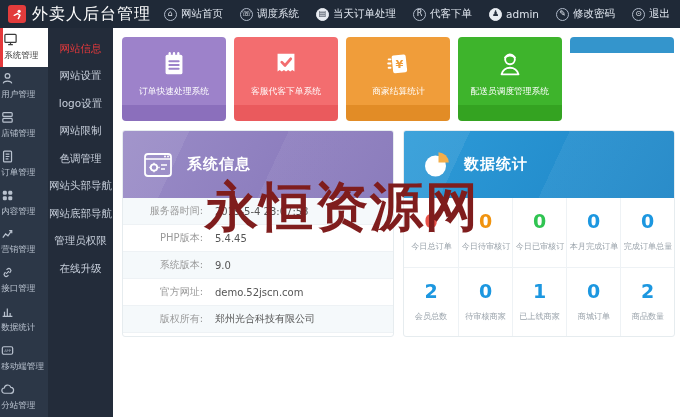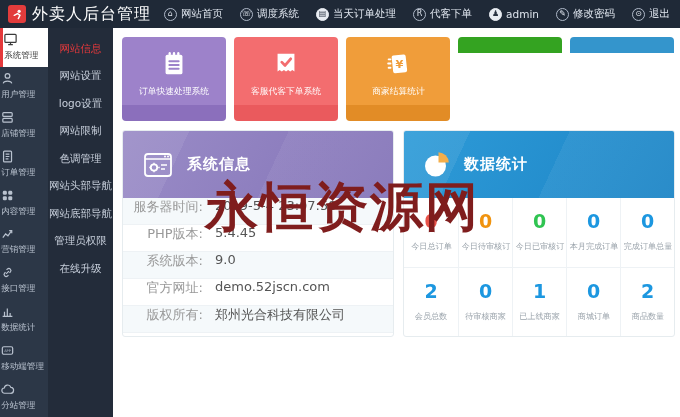--- a/index.html
+++ b/index.html
@@ -54,21 +54,21 @@
   .panels { display:flex; gap:9px; margin-top:9px; }
   .panel { width:272px; border:1px solid #e6ecef; border-radius:3px; overflow:hidden; background:#fff; }
   .panel-head { height:67px; display:flex; align-items:center; padding-left:18px; position:relative; }
   .panel-head.purple { background:linear-gradient(120deg,#9a8cc7 0%,#8474b8 100%); }
   .panel-head.blue { background:linear-gradient(120deg,#2e9bd8 0%,#1d85c6 100%); }
   .panel-head::after { content:""; position:absolute; inset:0;
     background:linear-gradient(115deg, rgba(255,255,255,.08) 22%, transparent 22%, transparent 55%, rgba(255,255,255,.06) 55%); }
   .panel-title { color:#fff; font-size:15px; font-weight:bold; margin-left:12px; letter-spacing:1px; }
   .panel-head svg { flex:none; }
 
-  .info-row { height:27px; display:flex; align-items:flex-start; font-size:13px; border-bottom:1px solid #eef2f5; }
+  .info-row { height:27px; display:flex; align-items:center; font-size:10px; border-bottom:1px solid #eef2f5; }
   .info-row:nth-child(odd) { background:#f5f9fb; }
   .info-label { width:92px; text-align:right; color:#999; padding-right:12px; white-space:nowrap; }
   .info-value { color:#555; }
 
   .stats { display:grid; grid-template-columns:repeat(5,1fr); }
   .stat { height:69px; border-left:1px solid #eef2f5; border-top:1px solid #eef2f5;
     display:flex; flex-direction:column; align-items:center; justify-content:center; overflow:hidden; }
   .stat:nth-child(5n+1) { border-left:none; }
   .stat:nth-child(-n+5) { border-top:none; }
   .stat-num { font-size:19px; font-weight:bold; line-height:1; margin-bottom:9px; }
@@ -245,20 +245,28 @@
                 <rect x="10" y="6.5" width="15" height="19" rx="2" fill="#fff"></rect>
               </g>
               <path stroke="#fff" stroke-width="2" stroke-linecap="round" d="M6 11h2M5.5 15.5h2.5M6 20h2"></path>
               <text x="17.5" y="20.5" font-size="12" font-weight="bold" fill="currentColor" text-anchor="middle">¥</text>
             </svg>
           <span class="card-label">商家结算统计</span>
         </div>
         <div class="card-foot"></div>
       </div>
       <div class="card c4">
+        <div class="card-top">
+          <svg viewBox="0 0 32 32" fill="none" stroke="#fff" stroke-width="2">
+              <circle cx="16" cy="11" r="5.2"></circle>
+              <path d="M10.8 9a7.5 7.5 0 0110.4 0" stroke-linecap="round"></path>
+              <path d="M7 27a9.3 9.3 0 0118 0z" stroke-linejoin="round"></path>
+            </svg>
+          <span class="card-label">配送员调度管理系统</span>
+        </div>
         <div class="card-foot"></div>
       </div>
       <div class="card c5">
         <div class="card-foot"></div>
       </div>
     </div>
 
     <div class="panels">
 
       <div class="panel">

